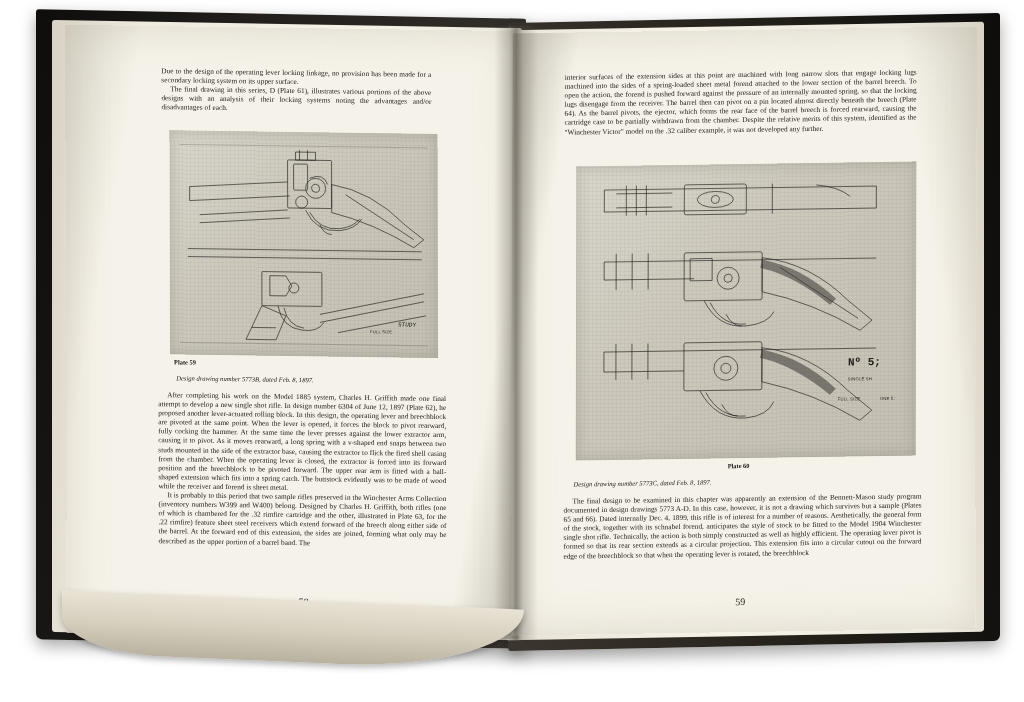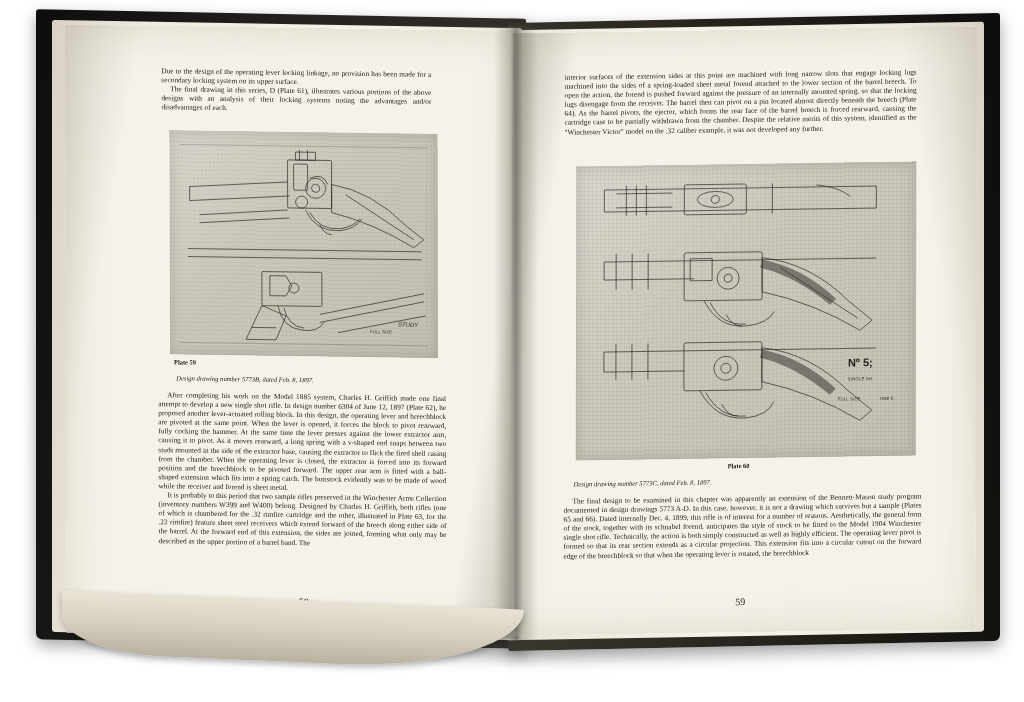--- a/index.html
+++ b/index.html
@@ -192,21 +192,21 @@
     position: absolute;
     font-size: 4.2px;
     color: #2b2824;
     font-family: "Liberation Sans", sans-serif;
     letter-spacing: 0.2px;
   }
   .script-label {
     position: absolute;
     font-size: 7px;
     color: #24211d;
-    font-family: Liberation Sans, sans-serif;
+    font-family: Liberation Mono, monospace;
     font-style: italic;
   }
 </style>
 </head>
 <body>
 
 <div id="scene">
 
   <div class="book-shadow"></div>
 

